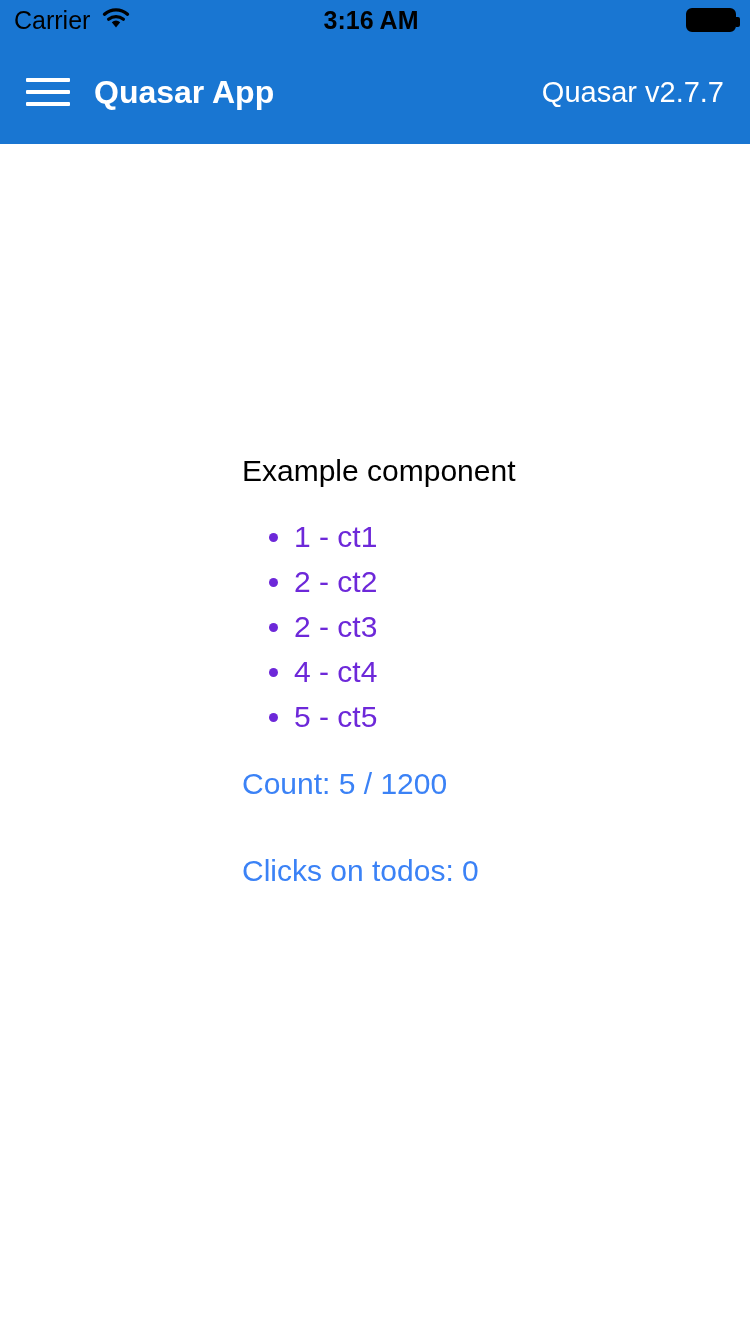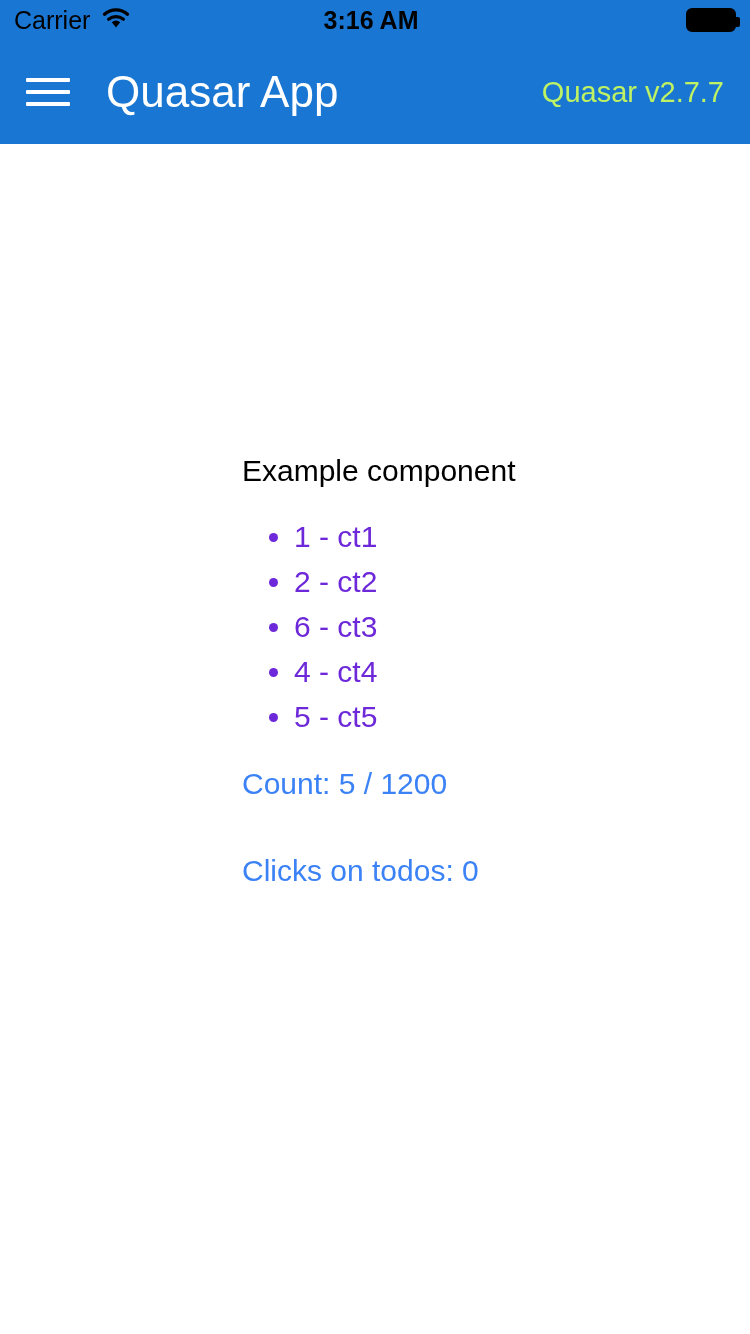--- a/index.html
+++ b/index.html
@@ -95,31 +95,31 @@
     flex: 0 0 auto;
   }
   .menu-btn span {
     display: block;
     width: 44px;
     height: 4px;
     background: #ffffff;
     border-radius: 1px;
   }
   .toolbar-title {
-    font-size: 44px;
-    font-weight: 400;
-    margin-left: 28px;
+    font-size: 32px;
+    font-weight: 700;
+    margin-left: 16px;
     color: #ffffff;
     white-space: nowrap;
   }
   .toolbar-version {
     margin-left: auto;
     font-size: 29px;
     font-weight: 400;
-    color: #bef264;
+    color: #ffffff;
     white-space: nowrap;
     text-align: center;
   }
 
   
   .page {
     flex: 1 1 auto;
     position: relative;
     background: #ffffff;
     overflow: hidden;
@@ -187,21 +187,21 @@
     <div class="toolbar-version">Quasar v2.7.7</div>
   </div>
 
   <div class="page">
     <div class="content-block">
       <div class="example-title">Example component</div>
 
       <ul class="todo-list">
         <li>1 - ct1</li>
         <li>2 - ct2</li>
-        <li>6 - ct3</li>
+        <li>2 - ct3</li>
         <li>4 - ct4</li>
         <li>5 - ct5</li>
       </ul>
 
       <div class="stat-line">Count: 5 / 1200</div>
       <div class="stat-line">Clicks on todos: 0</div>
     </div>
   </div>
 
 </div>

